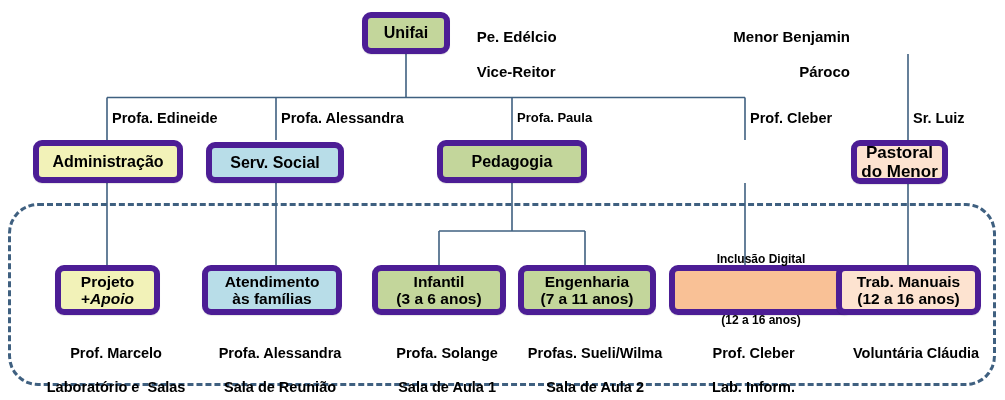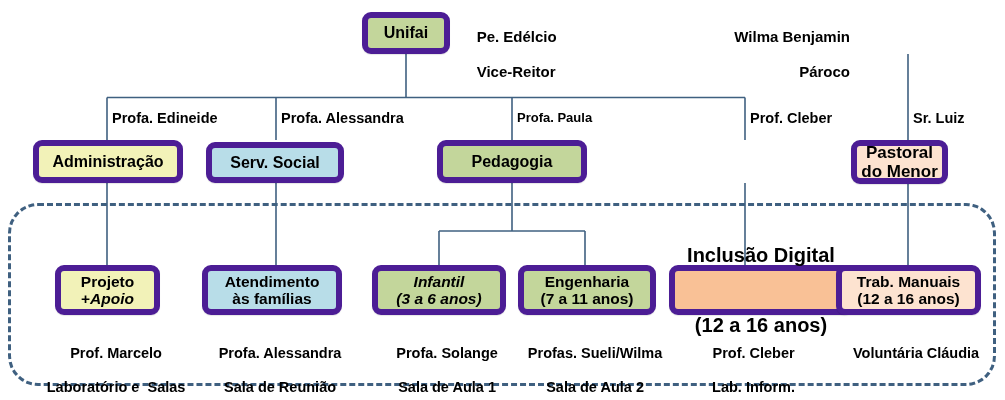--- a/index.html
+++ b/index.html
@@ -108,21 +108,21 @@
   <div class="node" style="left:362px; top:12px; width:88px; height:42px; background:#c3d69b; font-size:16px;">
     <span>Unifai</span>
   </div>
 
   <div class="note" style="left:460px; top:11px; font-size:15px;">
     <span>Pe. Edélcio</span><br>
     <span>Vice-Reitor</span>
   </div>
 
   <div class="note right-al" style="left:665px; top:11px; width:185px; font-size:15px;">
-    <span>Wilma Benjamin</span><br>
+    <span>Menor Benjamin</span><br>
     <span>Pároco</span>
   </div>
 
 
   <div class="edge-label" style="left:112px; top:110px; font-size:14.5px;">Profa. Edineide</div>
   <div class="edge-label" style="left:281px; top:110px; font-size:14.5px;">Profa. Alessandra</div>
   <div class="edge-label" style="left:517px; top:110px; font-size:13px;">Profa. Paula</div>
   <div class="edge-label" style="left:750px; top:110px; font-size:14.5px;">Prof. Cleber</div>
   <div class="edge-label" style="left:913px; top:110px; font-size:14.5px;">Sr. Luiz</div>
 
@@ -147,31 +147,31 @@
   <div class="node" style="left:55px; top:265px; width:105px; height:50px; background:#f2f2b8; font-size:15.5px;">
     <span>Projeto</span>
     <span class="line2"><span>+</span><span class="italic-part">Apoio</span></span>
   </div>
 
   <div class="node" style="left:202px; top:265px; width:140px; height:50px; background:#b8dde8; font-size:15.5px;">
     <span>Atendimento</span>
     <span class="line2">às famílias</span>
   </div>
 
-  <div class="node" style="left:372px; top:265px; width:134px; height:50px; background:#c3d69b; font-size:15.5px;font-style:italic;">
+  <div class="node" style="left:372px; top:265px; width:134px; height:50px; background:#c3d69b; font-size:15.5px;">
     <span>Infantil</span>
     <span class="line2">(3 a 6 anos)</span>
   </div>
 
   <div class="node" style="left:518px; top:265px; width:138px; height:50px; background:#c3d69b; font-size:15.5px;">
     <span>Engenharia</span>
     <span class="line2">(7 a 11 anos)</span>
   </div>
 
-  <div class="node" style="left:669px; top:265px; width:184px; height:50px; background:#f9c196; font-size:20px;gap:48px;">
+  <div class="node" style="left:669px; top:265px; width:184px; height:50px; background:#f9c196; font-size:12px;gap:48px;">
     <span>Inclusão Digital</span>
     <span class="line2">(12 a 16 anos)</span>
   </div>
 
   <div class="node" style="left:836px; top:265px; width:145px; height:50px; background:#fde3d0; font-size:15.5px;">
     <span>Trab. Manuais</span>
     <span class="line2">(12 a 16 anos)</span>
   </div>
 
   <div class="caption" style="left:22px; top:328px; width:172px; font-size:14.5px;">

